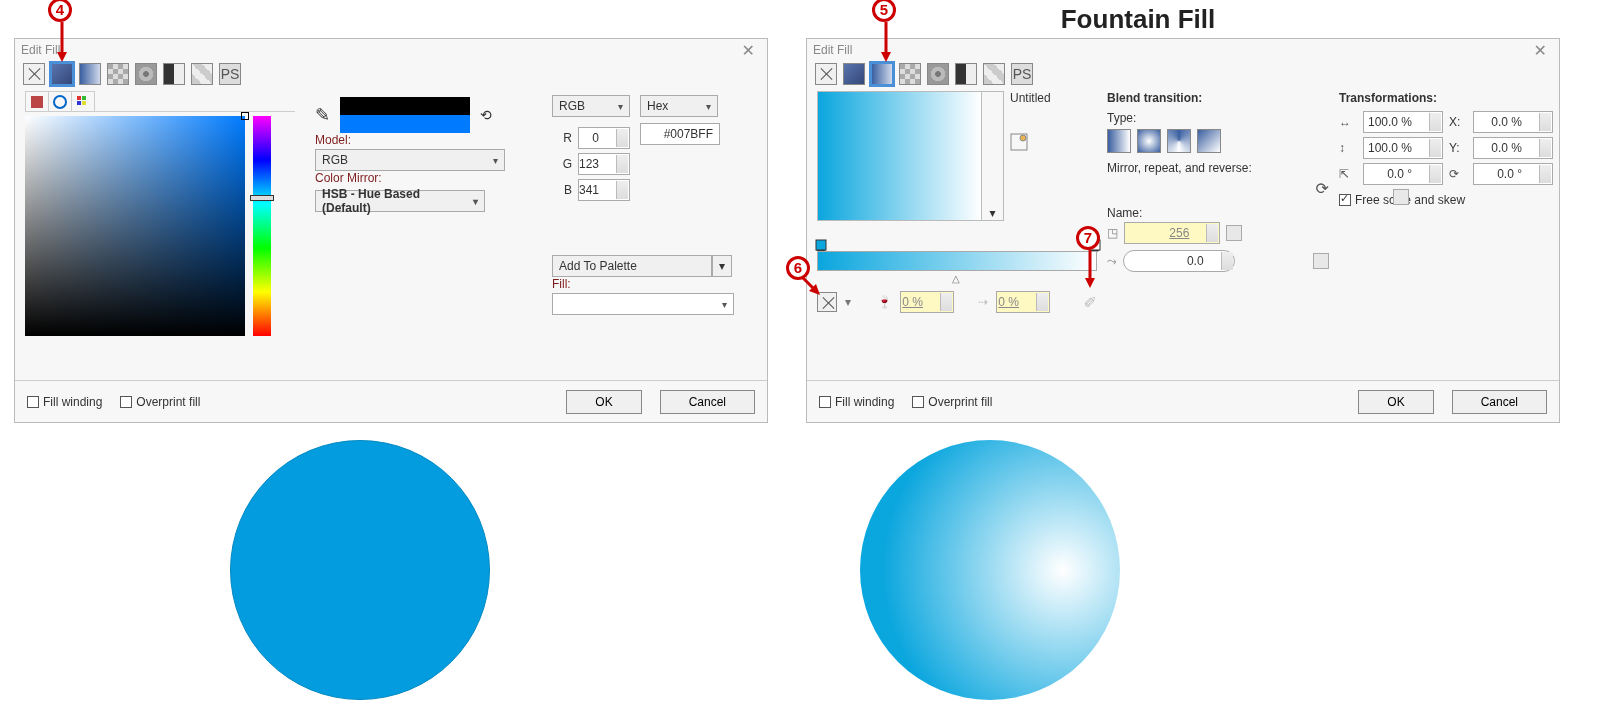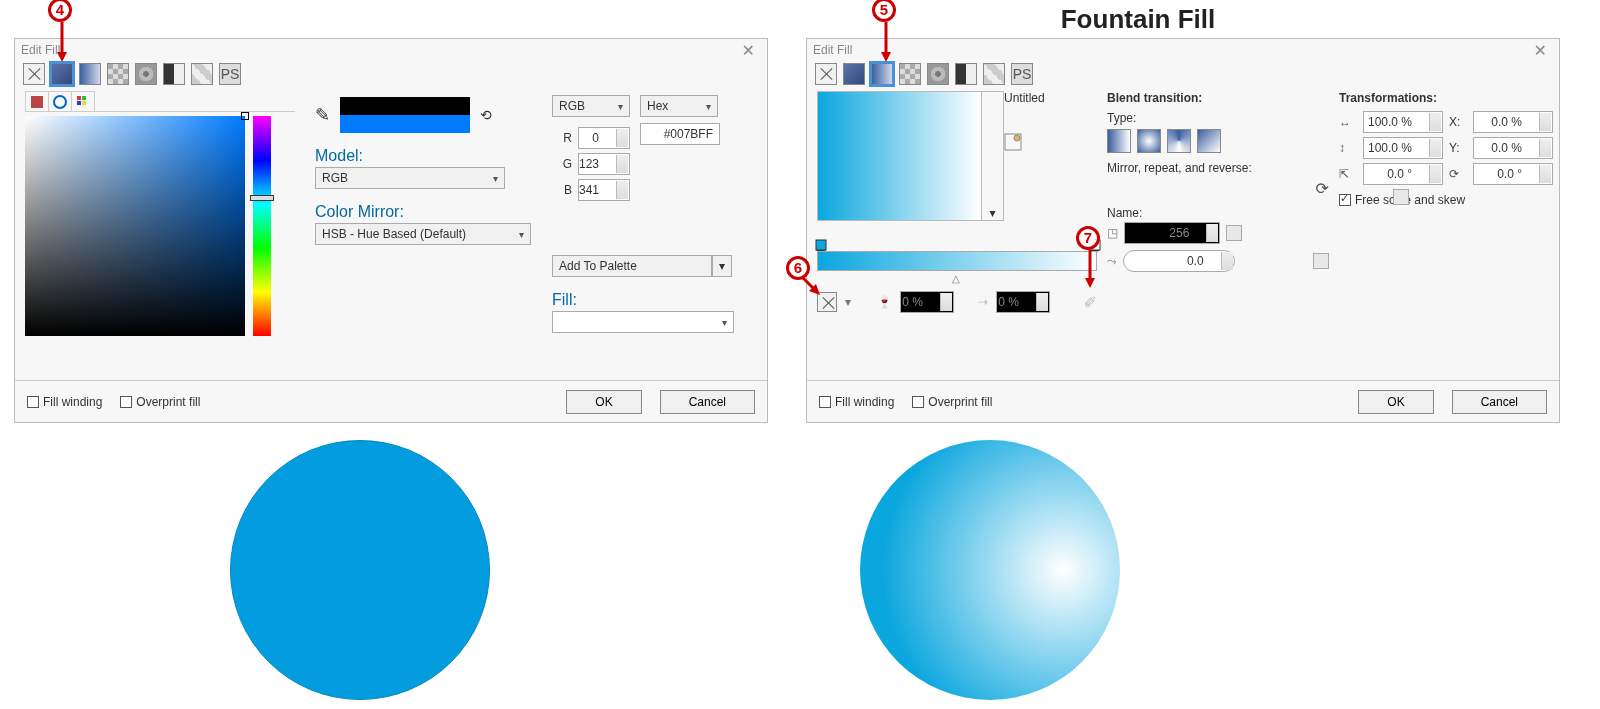--- a/index.html
+++ b/index.html
@@ -111,21 +111,21 @@
   }
   .hue-slider { position:absolute; left:-3px; width:24px;height:6px; border:1px solid #333; background:#ddd; top:36%;}
   .u-mid { flex:1; padding: 0 20px; }
   .eyedrop-row { display:flex; align-items:center; gap:10px; }
   .eyedrop-row .swatch-big {
     width:130px; height:36px;
     display:flex; flex-direction:column;
   }
   .swatch-big .old { flex:1; background:#000;}
   .swatch-big .new { flex:1; background:#007bff;}
-  .lbl { font-size:16px; color:#0369a1; margin-top:14px; margin-bottom:2px; display:block;}
+  .lbl { font-size:12px; color:#7f1d1d; margin-bottom:2px; display:block;}
   .combo, .txt {
     height:22px; border:1px solid #aaa; background:#f0f0f0; padding:0 6px; font-size:12px;
     display:inline-flex; align-items:center; justify-content:space-between; color:#333;
   }
   .combo .caret { color:#555; font-size:10px; margin-left:6px;}
   .txt { background:#fff; justify-content:flex-end;}
   .u-right { width:205px; padding-top:4px;}
   .rgb-row { display:flex; align-items:center; gap:6px; margin:4px 0;}
   .rgb-row label { width:20px; text-align:right;}
   .rgb-row .spinner { width:52px;}
@@ -144,21 +144,21 @@
   }
   
   .f-body { display:flex; padding:0 10px; height:300px; gap:10px;}
   .f-preview-col { width:290px;}
   .f-preview {
     width:165px; height:130px; border:1px solid #bbb;
     background: linear-gradient(to right, #0aa6de, #fff);
     float:left;
   }
   .f-preview-side { float:left; width:22px; height:130px; border-top:1px solid #bbb;border-right:1px solid #bbb;border-bottom:1px solid #bbb; display:flex;align-items:flex-end;justify-content:center;}
-  .f-title-col { float:left; font-size:12px;}
+  .f-title-col { float:left; margin-left:6px; font-size:12px;}
   .gradient-bar-wrap { clear:left; position:relative; padding-top:30px;}
   .gradient-bar {
     width:280px; height:20px; border:1px solid #aaa;
     background: linear-gradient(to right, #0aa6de, #fff);
     position:relative;
   }
   .grad-stop { position:absolute; width:10px;height:12px; cursor:pointer;}
   .grad-mid { position:absolute; font-size:10px; color:#777; }
   .f-opacity-row { margin-top:20px; display:flex; align-items:center; gap:8px; font-size:12px;}
   .grey-ic { width:16px;height:16px;border:1px solid #aaa;display:inline-block;background:#e8e8e8;}
@@ -167,21 +167,21 @@
   .type-row{display:flex;gap:6px;margin-bottom:8px;}
   .type-row .btn-tiny{width:24px;height:24px;border:1px solid #888;cursor:pointer;}
   .type-linear{background:linear-gradient(to right,#3a5fa0,#fff);}
   .type-radial{background:radial-gradient(circle,#fff,#3a5fa0);}
   .type-conical{background:conic-gradient(#3a5fa0,#fff,#3a5fa0);}
   .type-rect{background:linear-gradient(135deg,#3a5fa0,#fff);}
   .mrr-row{display:flex;gap:6px;align-items:center;}
   .f-trans-col { width:210px; padding-top:0px;}
   .trans-grid{display:grid;grid-template-columns:18px 80px 18px 80px;gap:4px 6px;align-items:center;}
   .ic12{width:14px;height:14px;display:inline-block;color:#555;}
-  .readonly-spin{background:#000000;color:#888;}
+  .readonly-spin{background:#fef9c3;color:#888;text-decoration:underline;}
   .circle-preview {
     width:260px;height:260px;border-radius:50%;position:absolute;
   }
   .uniform-circle{ background:#039ddf; border:1px solid #0288c2;}
   .fountain-circle{ background: radial-gradient(circle at 78% 50%, #fff 0%, #0aa6de 75%); }
 </style>
 </head>
 <body>
 
 <div class="page">
@@ -268,21 +268,21 @@
               <div class="new"></div>
           </div>
           <span style="font-size:14px;">⟲</span>
         </div>
         <span class="lbl">Model:</span>
         <div class="combo" style="width:190px;">
           <span>RGB</span>
             <span class="caret">▾</span>
         </div>
         <span class="lbl">Color Mirror:</span>
-        <div class="combo" style="width:216px;">
+        <div class="combo" style="width:170px;font-weight:bold;">
           <span>HSB - Hue Based (Default)</span>
             <span class="caret">▾</span>
         </div>
       </div>
 
       <div class="u-right">
         <div style="display:flex;gap:10px;">
           <div class="combo" style="width:78px;">
             <span>RGB</span>
               <span class="caret">▾</span>

